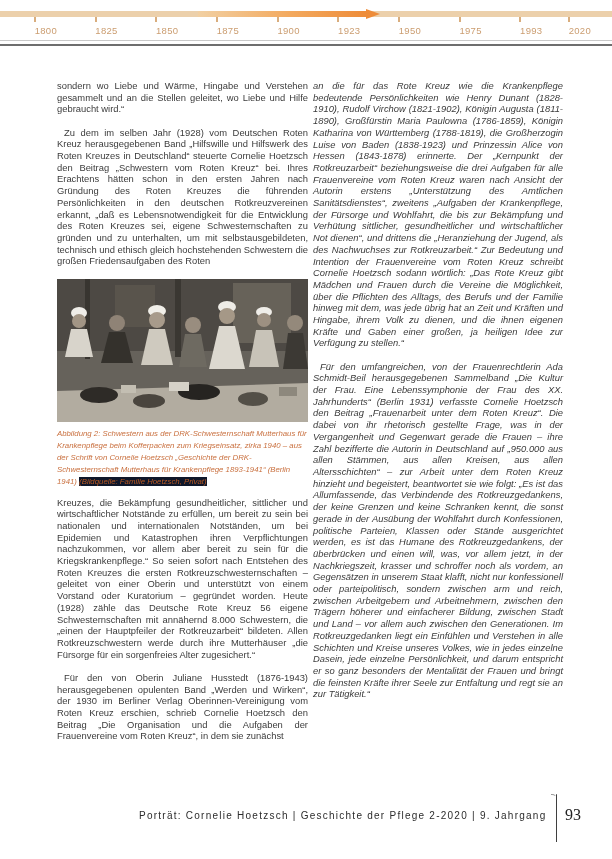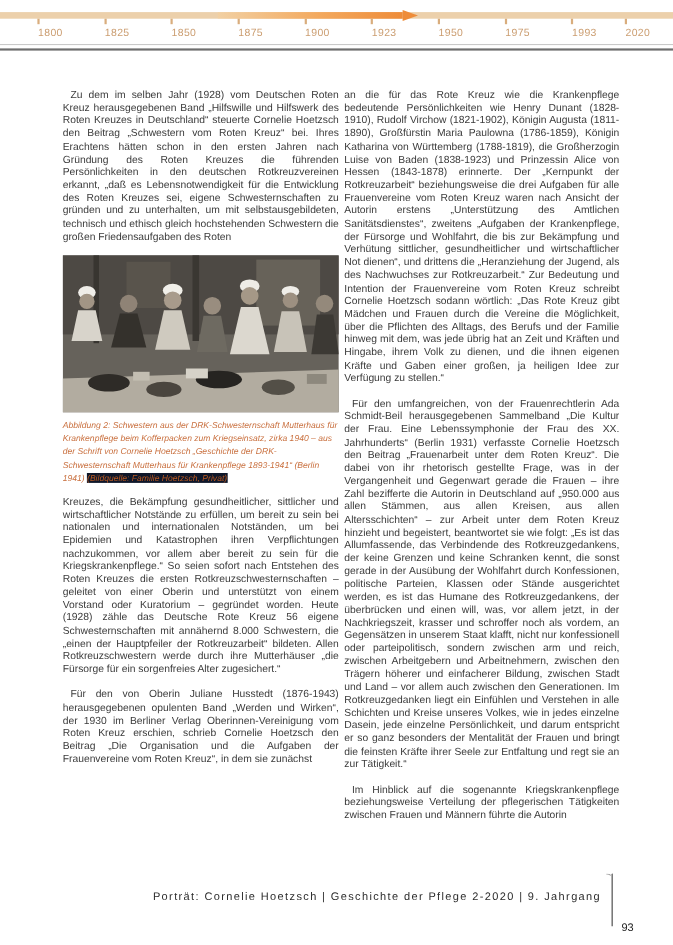--- a/index.html
+++ b/index.html
@@ -18,37 +18,37 @@
     border-top:5px solid transparent;border-bottom:5px solid transparent;border-left:14px solid #ee8c39;}
   .tl-tick{position:absolute;top:17px;width:2px;height:5px;background:#d9ad7d;}
   .tl-label{position:absolute;top:25px;width:44px;margin-left:-22px;text-align:right;
     font-size:9.5px;color:#cb9d70;letter-spacing:.3px;}
   .tl-line1{position:absolute;left:0;top:40px;width:612px;height:1px;background:#c9c9c9;}
   .tl-line2{position:absolute;left:0;top:44px;width:612px;height:2px;background:#6e6e6e;}
   
   .col{position:absolute;top:80px;width:251px;font-size:9.4px;line-height:11.7px;
     text-align:justify;color:#3b3b3b;}
   .col-left{left:57px;}
-  .col-right{left:313px;width:250px;}
+  .col-right{left:313px;width:250px;font-style:italic;}
   .col p{margin:0 0 11.5px 0;text-indent:7px;}
   .col p.noindent{text-indent:0;}
   
   figure{margin:3px 0 9px 0;}
   .photo{display:block;width:251px;height:143px;}
   figcaption{margin-top:6px;font-size:7.8px;line-height:12px;font-style:italic;
     color:#c9703f;text-align:left;text-indent:0;}
   .cap-hl{background:#0f172a;color:#bb5a22;}
   
   .footer-text{position:absolute;left:139px;top:810px;font-size:10px;letter-spacing:1.25px;
     color:#2c2c2c;white-space:nowrap;}
   .footer-rule{position:absolute;left:556px;top:794px;width:1px;height:48px;background:#3f3f3f;
     border-top-left-radius:6px;}
   .footer-rule::before{content:"";position:absolute;left:-5px;top:0;width:5px;height:5px;
     border-top:1px solid #9a9a9a;border-right:1px solid transparent;border-top-right-radius:5px;}
-  .footer-page{position:absolute;left:565px;top:838px;font-size:10px;color:#222;}
+  .footer-page{position:absolute;left:565px;top:806px;font-size:16px;color:#222;font-family:Liberation Serif, serif;}
 </style>
 </head>
 <body>
 
 <div class="page">
 
   <div class="timeline" id="timeline">
     <div class="tl-bar"></div>
     <div class="tl-band"></div>
     <div class="tl-tip"></div>
@@ -71,20 +71,21 @@
       <div class="tl-label" style="left: 399.091px;">1950</div>
       <div class="tl-tick" style="left: 458.773px;"></div>
       <div class="tl-label" style="left: 459.773px;">1975</div>
       <div class="tl-tick" style="left: 519.455px;"></div>
       <div class="tl-label" style="left: 520.455px;">1993</div>
       <div class="tl-tick" style="left: 568px;"></div>
       <div class="tl-label" style="left: 569px;">2020</div>
     </div>
 
   <div class="col col-left">
+    <p class="noindent">sondern wo Liebe und Wärme, Hingabe und Verstehen gesammelt und an die Stellen geleitet, wo Liebe und Hilfe gebraucht wird.“</p>
     <p>Zu dem im selben Jahr (1928) vom Deutschen Roten Kreuz herausgegebenen Band „Hilfswille und Hilfswerk des Roten Kreuzes in Deutschland“ steuerte Cornelie Hoetzsch den Beitrag „Schwestern vom Roten Kreuz“ bei. Ihres Erachtens hätten schon in den ersten Jahren nach Gründung des Roten Kreuzes die führenden Persönlichkeiten in den deutschen Rotkreuzvereinen erkannt, „daß es Lebensnotwendigkeit für die Entwicklung des Roten Kreuzes sei, eigene Schwesternschaften zu gründen und zu unterhalten, um mit selbstausgebildeten, technisch und ethisch gleich hochstehenden Schwestern die großen Friedensaufgaben des Roten</p>
 
     <figure>
       <svg class="photo" viewBox="0 0 251 143" role="img" preserveAspectRatio="none">
         <rect x="0" y="0" width="251" height="143" fill="#66625b"></rect>
         <rect x="0" y="0" width="251" height="72" fill="#4d4944"></rect>
         <rect x="28" y="0" width="5" height="80" fill="#383530"></rect>
         <rect x="118" y="0" width="6" height="78" fill="#3a3732"></rect>
         <rect x="176" y="4" width="58" height="60" fill="#7d776c" opacity="0.55"></rect>
         <rect x="58" y="6" width="40" height="42" fill="#5d584f" opacity="0.8"></rect>
@@ -121,20 +122,19 @@
       </figcaption>
     </figure>
 
     <p class="noindent">Kreuzes, die Bekämpfung gesundheitlicher, sittlicher und wirtschaftlicher Notstände zu erfüllen, um bereit zu sein bei nationalen und internationalen Notständen, um bei Epidemien und Katastrophen ihren Verpflichtungen nachzukommen, vor allem aber bereit zu sein für die Kriegskrankenpflege.“ So seien sofort nach Entstehen des Roten Kreuzes die ersten Rotkreuzschwesternschaften – geleitet von einer Oberin und unterstützt von einem Vorstand oder Kuratorium – gegründet worden. Heute (1928) zähle das Deutsche Rote Kreuz 56 eigene Schwesternschaften mit annähernd 8.000 Schwestern, die „einen der Hauptpfeiler der Rotkreuzarbeit“ bildeten. Allen Rotkreuzschwestern werde durch ihre Mutterhäuser „die Fürsorge für ein sorgenfreies Alter zugesichert.“</p>
     <p>Für den von Oberin Juliane Husstedt (1876-1943) herausgegebenen opulenten Band „Werden und Wirken“, der 1930 im Berliner Verlag Oberinnen-Vereinigung vom Roten Kreuz erschien, schrieb Cornelie Hoetzsch den Beitrag „Die Organisation und die Aufgaben der Frauenvereine vom Roten Kreuz“, in dem sie zunächst</p>
   </div>
 
   <div class="col col-right">
     <p class="noindent">an die für das Rote Kreuz wie die Krankenpflege bedeutende Persönlichkeiten wie Henry Dunant (1828-1910), Rudolf Virchow (1821-1902), Königin Augusta (1811-1890), Großfürstin Maria Paulowna (1786-1859), Königin Katharina von Württemberg (1788-1819), die Großherzogin Luise von Baden (1838-1923) und Prinzessin Alice von Hessen (1843-1878) erinnerte. Der „Kernpunkt der Rotkreuzarbeit“ beziehungsweise die drei Aufgaben für alle Frauenvereine vom Roten Kreuz waren nach Ansicht der Autorin erstens „Unterstützung des Amtlichen Sanitätsdienstes“, zweitens „Aufgaben der Krankenpflege, der Fürsorge und Wohlfahrt, die bis zur Bekämpfung und Verhütung sittlicher, gesundheitlicher und wirtschaftlicher Not dienen“, und drittens die „Heranziehung der Jugend, als des Nachwuchses zur Rotkreuzarbeit.“ Zur Bedeutung und Intention der Frauenvereine vom Roten Kreuz schreibt Cornelie Hoetzsch sodann wörtlich: „Das Rote Kreuz gibt Mädchen und Frauen durch die Vereine die Möglichkeit, über die Pflichten des Alltags, des Berufs und der Familie hinweg mit dem, was jede übrig hat an Zeit und Kräften und Hingabe, ihrem Volk zu dienen, und die ihnen eigenen Kräfte und Gaben einer großen, ja heiligen Idee zur Verfügung zu stellen.“</p>
     <p>Für den umfangreichen, von der Frauenrechtlerin Ada Schmidt-Beil herausgegebenen Sammelband „Die Kultur der Frau. Eine Lebenssymphonie der Frau des XX. Jahrhunderts“ (Berlin 1931) verfasste Cornelie Hoetzsch den Beitrag „Frauenarbeit unter dem Roten Kreuz“. Die dabei von ihr rhetorisch gestellte Frage, was in der Vergangenheit und Gegenwart gerade die Frauen – ihre Zahl bezifferte die Autorin in Deutschland auf „950.000 aus allen Stämmen, aus allen Kreisen, aus allen Altersschichten“ – zur Arbeit unter dem Roten Kreuz hinzieht und begeistert, beantwortet sie wie folgt: „Es ist das Allumfassende, das Verbindende des Rotkreuzgedankens, der keine Grenzen und keine Schranken kennt, die sonst gerade in der Ausübung der Wohlfahrt durch Konfessionen, politische Parteien, Klassen oder Stände ausgerichtet werden, es ist das Humane des Rotkreuzgedankens, der überbrücken und einen will, was, vor allem jetzt, in der Nachkriegszeit, krasser und schroffer noch als vordem, an Gegensätzen in unserem Staat klafft, nicht nur konfessionell oder parteipolitisch, sondern zwischen arm und reich, zwischen Arbeitgebern und Arbeitnehmern, zwischen den Trägern höherer und einfacherer Bildung, zwischen Stadt und Land – vor allem auch zwischen den Generationen. Im Rotkreuzgedanken liegt ein Einfühlen und Verstehen in alle Schichten und Kreise unseres Volkes, wie in jedes einzelne Dasein, jede einzelne Persönlichkeit, und darum entspricht er so ganz besonders der Mentalität der Frauen und bringt die feinsten Kräfte ihrer Seele zur Entfaltung und regt sie an zur Tätigkeit.“</p>
-    <p>Im Hinblick auf die sogenannte Kriegskrankenpflege beziehungsweise Verteilung der pflegerischen Tätigkeiten zwischen Frauen und Männern führte die Autorin</p>
   </div>
 
   <span class="footer-text">Porträt: Cornelie Hoetzsch | Geschichte der Pflege 2-2020 | 9. Jahrgang</span>
   <span class="footer-rule"></span>
   <span class="footer-page">93</span>
 
 </div>
 
 </body></html>

